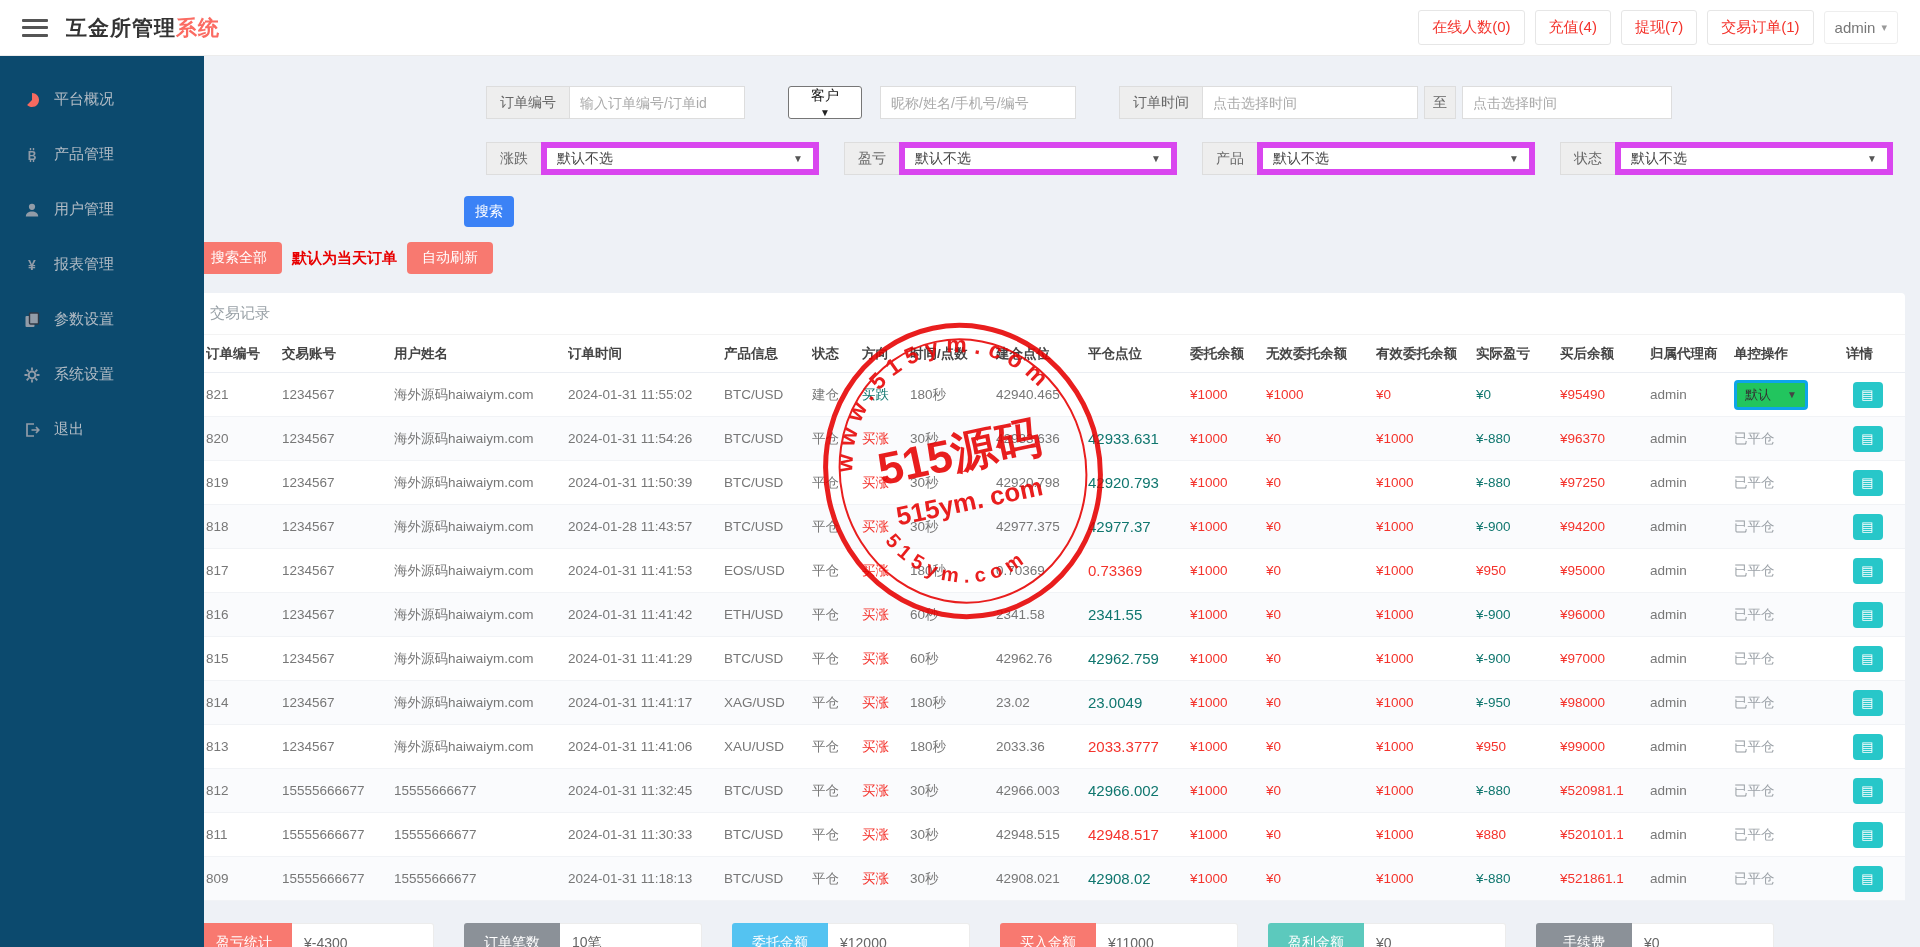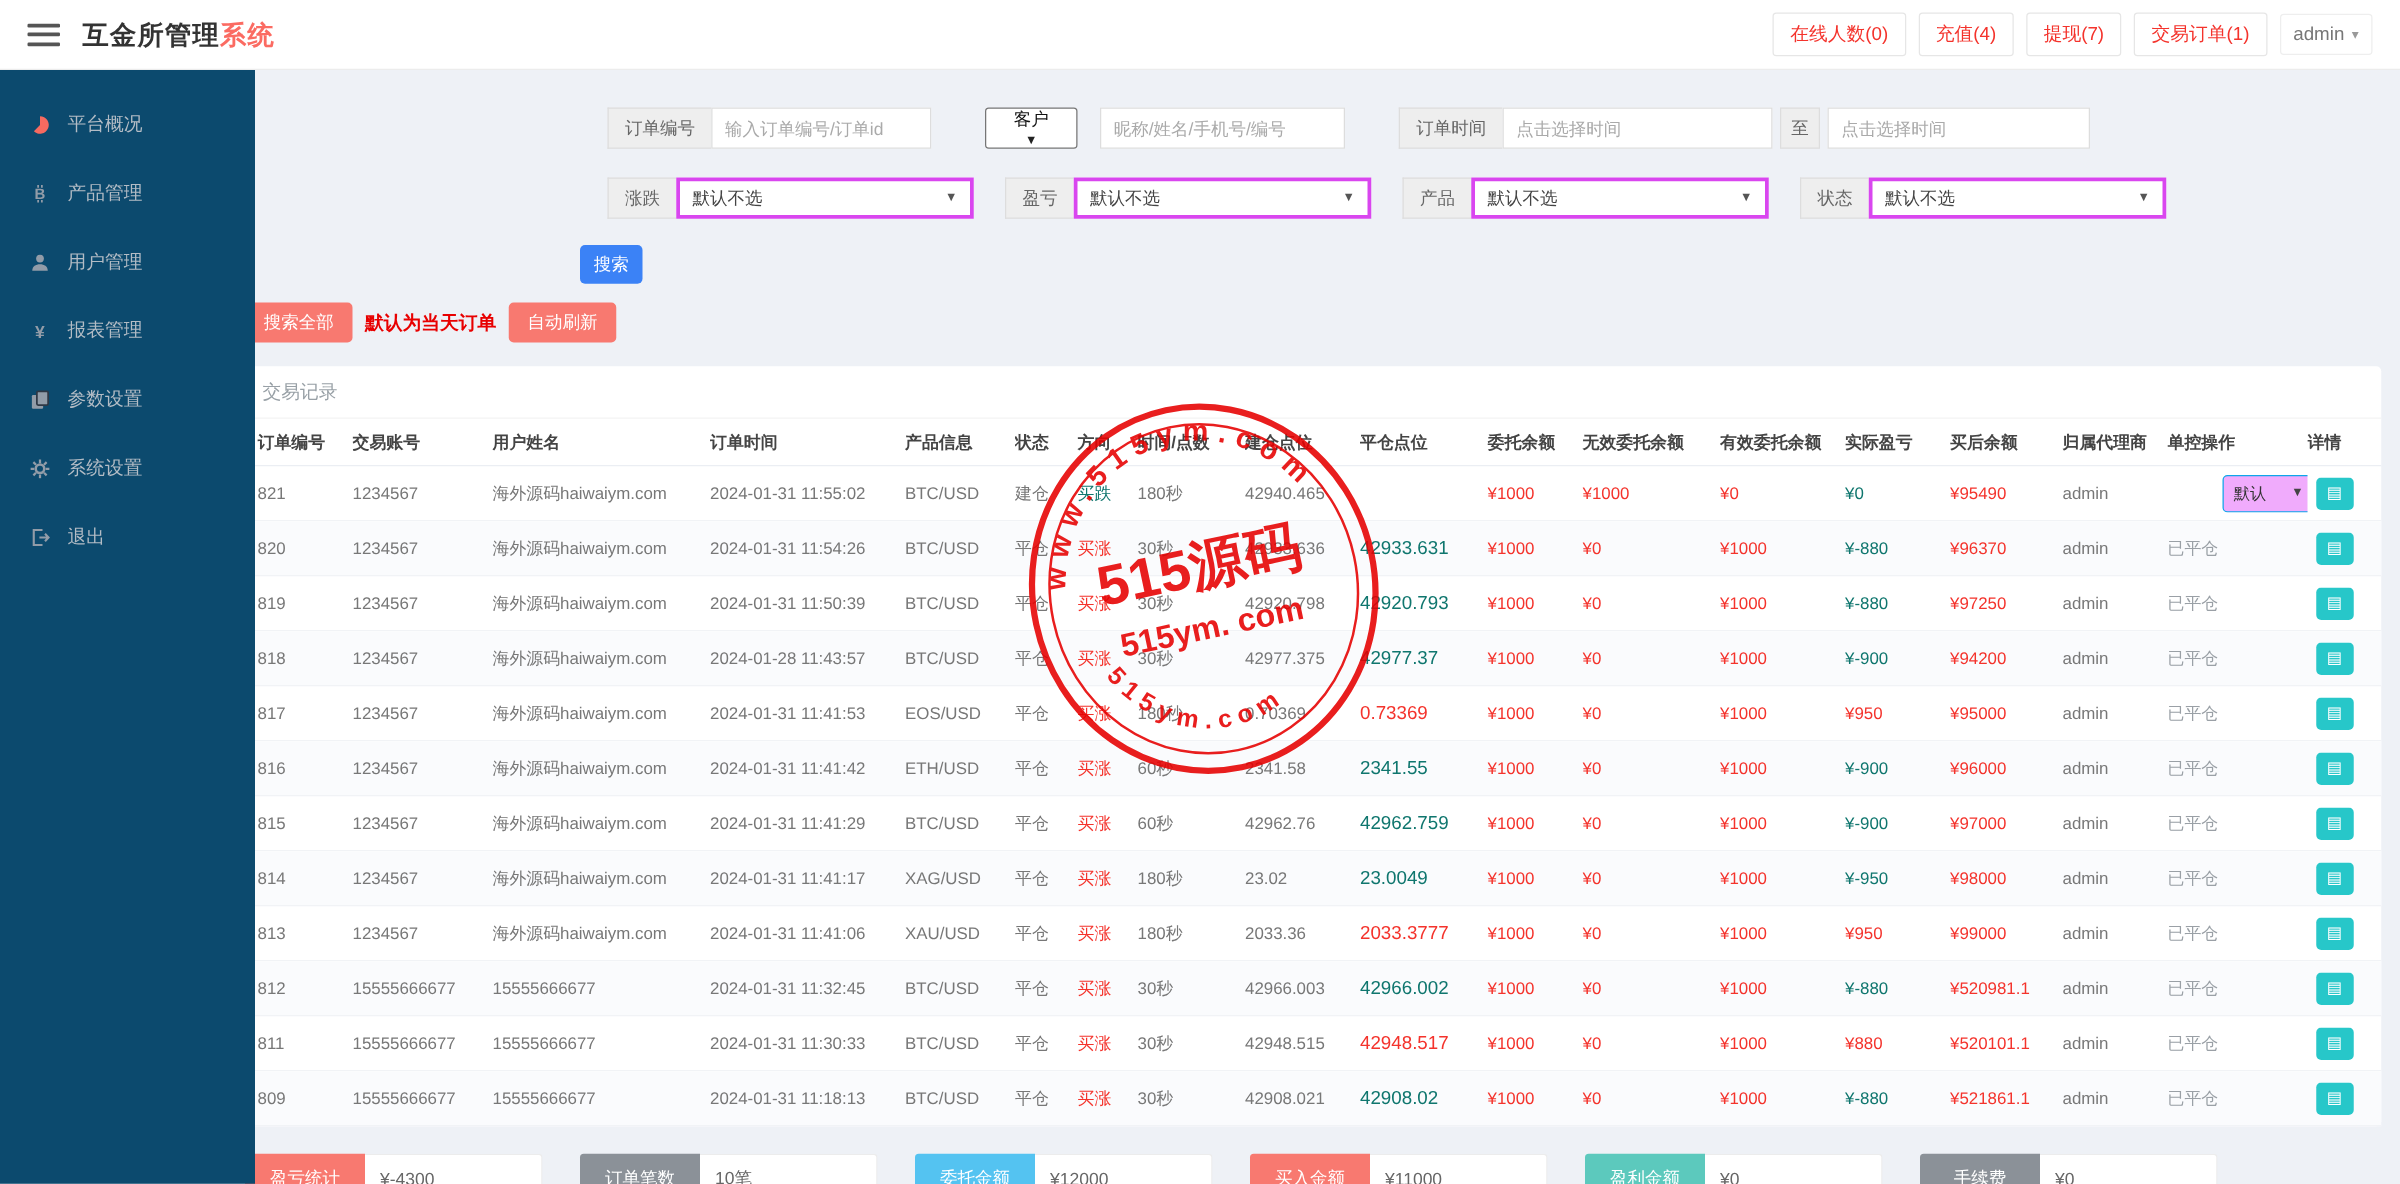--- a/index.html
+++ b/index.html
@@ -42,21 +42,21 @@
     font-family:"Liberation Sans",sans-serif; }
   .txt-input::placeholder { color:#aaa; }
   .sel-native { height:33px; width:74px; border:1px solid #767676; border-radius:3px; background:#fff;
     display:flex; align-items:center; justify-content:space-between; padding:0 8px; font-size:14px; color:#111; cursor:pointer;flex-direction:column; }
   .sel-native .caret { font-size:10px; color:#222; }
   .to-box { height:33px; display:flex; align-items:center; padding:0 8px; background:#eee; border:1px solid #ddd;
     color:#666; font-size:14px; margin:0 6px; }
   .gap18 { width:18px; } .gap43 { width:43px; }
 
   .f2-group { display:flex; align-items:center; margin-right:25px; }
-  .sel-wide { height:33px; width:238px; border:3px solid #d946ef; background:#fff; display:flex; align-items:center;
+  .sel-wide { height:33px; width:278px; border:6px solid #d946ef; background:#fff; display:flex; align-items:center;
     justify-content:space-between; padding:0 10px; font-size:14px; color:#444; cursor:pointer; }
   .sel-wide .caret { font-size:10px; color:#555; }
 
   .search-btn { margin-left:268px; margin-top:21px; width:50px; height:31px; background:#3b82f6; color:#fff;
     border:none; border-radius:4px; font-size:14px; cursor:pointer; display:block; }
 
   .actions { display:flex; align-items:center; margin-top:15px; gap:4px; }
   .salmon-btn { height:32px; padding:0 15px; background:#f87970; color:#fff; border:none; border-radius:4px;
     font-size:14px; cursor:pointer; }
   .today-note { color:#e80000; font-weight:bold; font-size:15px; margin:0 6px; }
@@ -69,22 +69,22 @@
     grid-template-columns:76px 112px 174px 156px 88px 50px 48px 86px 92px 102px 76px 110px 100px 84px 90px 84px 112px 1fr;
     align-items:center; padding:0 10px; }
   .thead { height:38px; border-bottom:1px solid #ebeef3; font-size:13.5px; font-weight:bold; color:#444; }
   .trow { height:44px; border-bottom:1px solid #f1f3f6; font-size:13.5px; color:#777; }
   .trow:nth-child(even) { background:#fafbfd; }
   .c { overflow:hidden; white-space:nowrap; padding-right:6px; }
   .c.close { font-size:15px; }
   .red { color:#f4332c; } .green { color:#0f766e; }
   .money { color:#f4332c; }
   .closed-text { color:#9aa0a6; }
-  .mini-select { width:74px; height:30px; border:1px solid #0ea5e9; border-radius:4px; background:#f0abfc;
-    display:inline-flex; align-items:center; justify-content:space-between; padding:0 8px; font-size:13px; color:#333; cursor:pointer;margin-left:44px; }
+  .mini-select { width:74px; height:30px; border:3px solid #0ea5e9; border-radius:4px; background:#22c55e;
+    display:inline-flex; align-items:center; justify-content:space-between; padding:0 8px; font-size:13px; color:#333; cursor:pointer; }
   .mini-select .caret { font-size:10px; color:#444; }
   .detail-btn { width:30px; height:26px; background:#27c7c9; border:none; border-radius:4px; cursor:pointer;
     display:inline-flex; align-items:center; justify-content:center; }
   .detail-glyph { color:#fff; font-size:13px; line-height:1; font-family:"DejaVu Sans",sans-serif; }
   .cell-detail { display:flex; justify-content:center; }
 
   
   .summary { display:flex; margin-top:22px; gap:30px; }
   .chip { display:flex; }
   .chip .chip-label { width:96px; height:40px; display:flex; align-items:center; justify-content:center;

